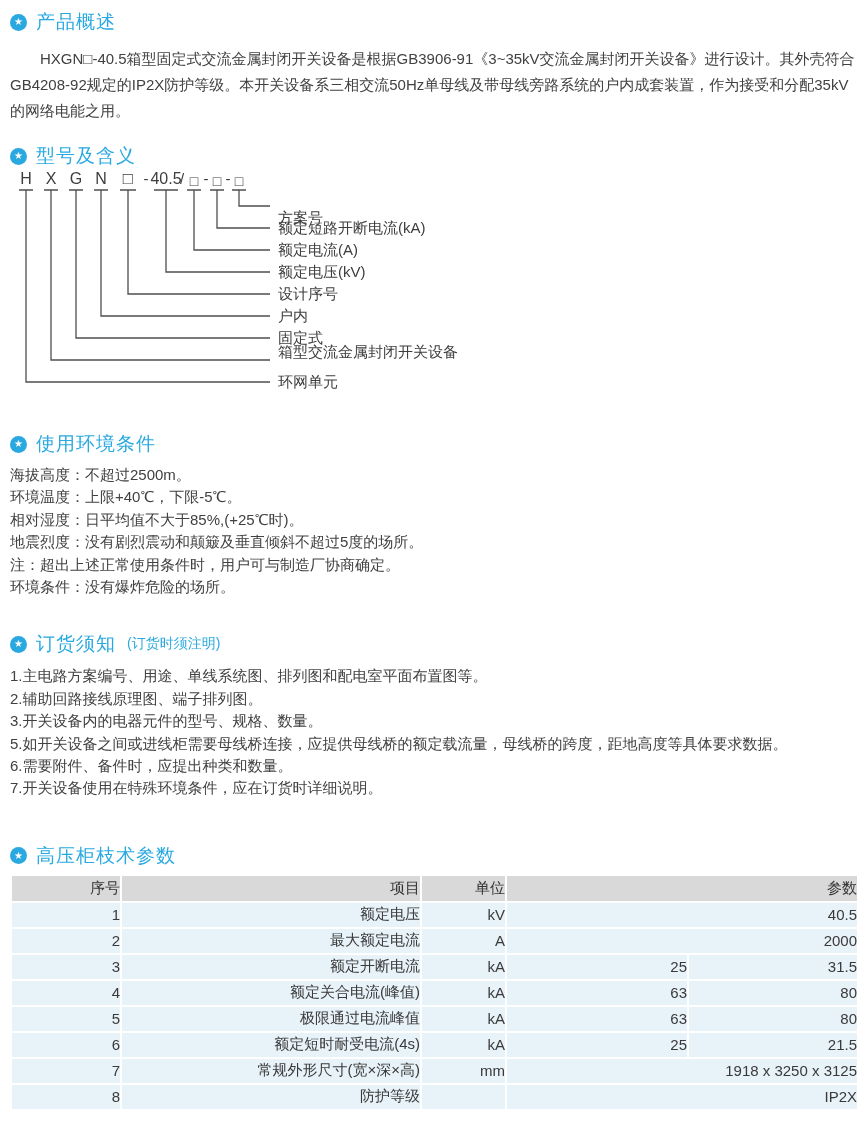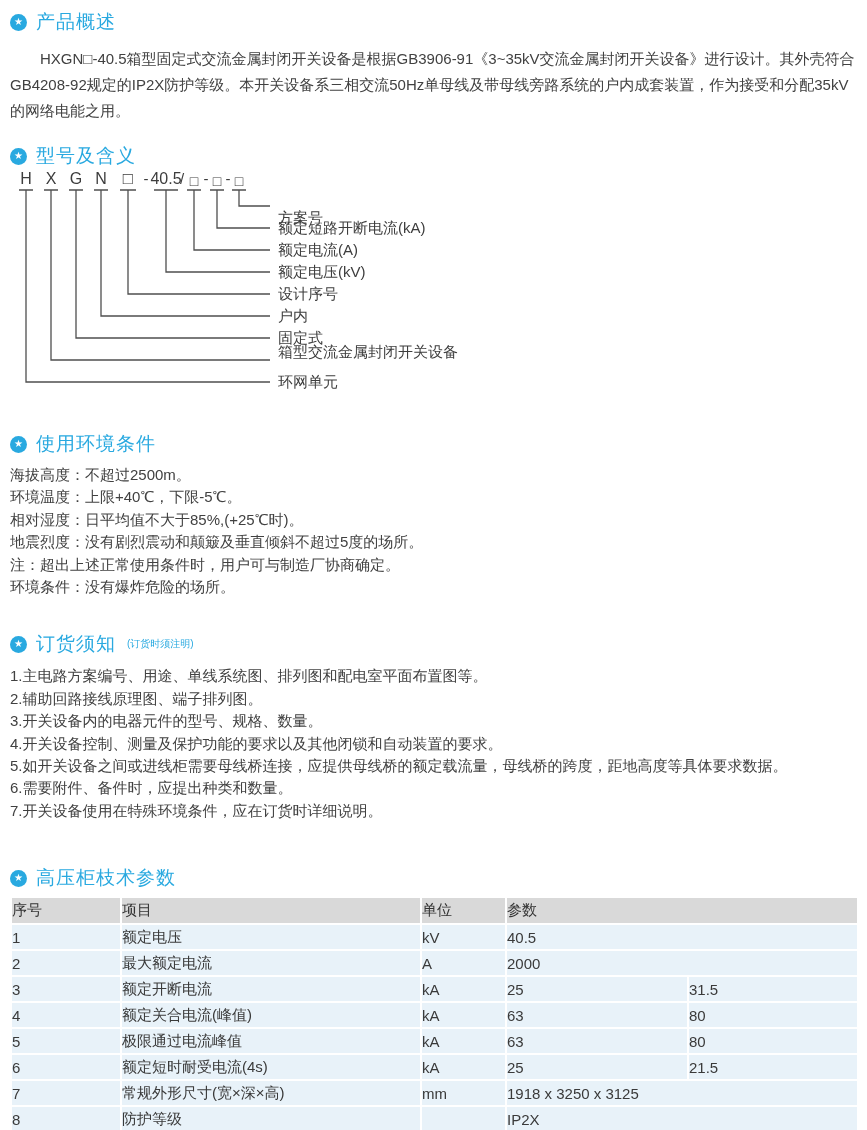--- a/index.html
+++ b/index.html
@@ -13,21 +13,21 @@
     position: relative;
   }
 
   
   .section-header {
     display: flex; align-items: center; gap: 9px;
     color: #29a9e0;
     height: 24px;
   }
   .section-header .title { font-size: 19px; letter-spacing: 1px; }
-  .section-header .subtitle { font-size: 10px; margin-left: 2px; }
+  .section-header .subtitle { font-size: 14px; margin-left: 2px; }
   .star-icon {
     width: 17px; height: 17px; border-radius: 50%;
     background: #29a9e0; color: #ffffff;
     display: inline-flex; align-items: center; justify-content: center;
     font-size: 10px; line-height: 1; flex: 0 0 auto;
   }
 
   
   .overview-text {
     margin-top: 12px;
@@ -69,26 +69,26 @@
     border-collapse: collapse;
     table-layout: fixed;
     font-size: 15px;
     color: #3a3a3a;
   }
   table.params td, table.params th {
     border: 2px solid #ffffff;
     height: 26px;
     padding: 0;
     font-weight: normal;
-    text-align: left;
+    text-align: right;
     vertical-align: middle;
   }
   table.params thead th { background: #d9d9d9; color: #333333; height: 27px; }
   table.params tbody td { background: #e8f2f9; }
-  table.params .col-item { text-align: left; }
+  table.params .col-item { text-align: right; }
 </style>
 </head>
 <body>
 
 <div class="section-header">
   <span class="star-icon">★</span>
   <span class="title">产品概述</span>
 </div>
 <p class="overview-text">HXGN□-40.5箱型固定式交流金属封闭开关设备是根据GB3906-91《3~35kV交流金属封闭开关设备》进行设计。其外壳符合GB4208-92规定的IP2X防护等级。本开关设备系三相交流50Hz单母线及带母线旁路系统的户内成套装置，作为接受和分配35kV的网络电能之用。</p>
 
@@ -153,21 +153,20 @@
 
 <div class="section-header order-header">
   <span class="star-icon">★</span>
   <span class="title">订货须知</span>
   <span class="subtitle">(订货时须注明)</span>
 </div>
 <div class="order-list">
   <div class="line">1.主电路方案编号、用途、单线系统图、排列图和配电室平面布置图等。</div>
   <div class="line">2.辅助回路接线原理图、端子排列图。</div>
   <div class="line">3.开关设备内的电器元件的型号、规格、数量。</div>
-  <div class="line">4.开关设备控制、测量及保护功能的要求以及其他闭锁和自动装置的要求。</div>
   <div class="line">5.如开关设备之间或进线柜需要母线桥连接，应提供母线桥的额定载流量，母线桥的跨度，距地高度等具体要求数据。</div>
   <div class="line">6.需要附件、备件时，应提出种类和数量。</div>
   <div class="line">7.开关设备使用在特殊环境条件，应在订货时详细说明。</div>
 </div>
 
 <div class="section-header params-header">
   <span class="star-icon">★</span>
   <span class="title">高压柜枝术参数</span>
 </div>
 

